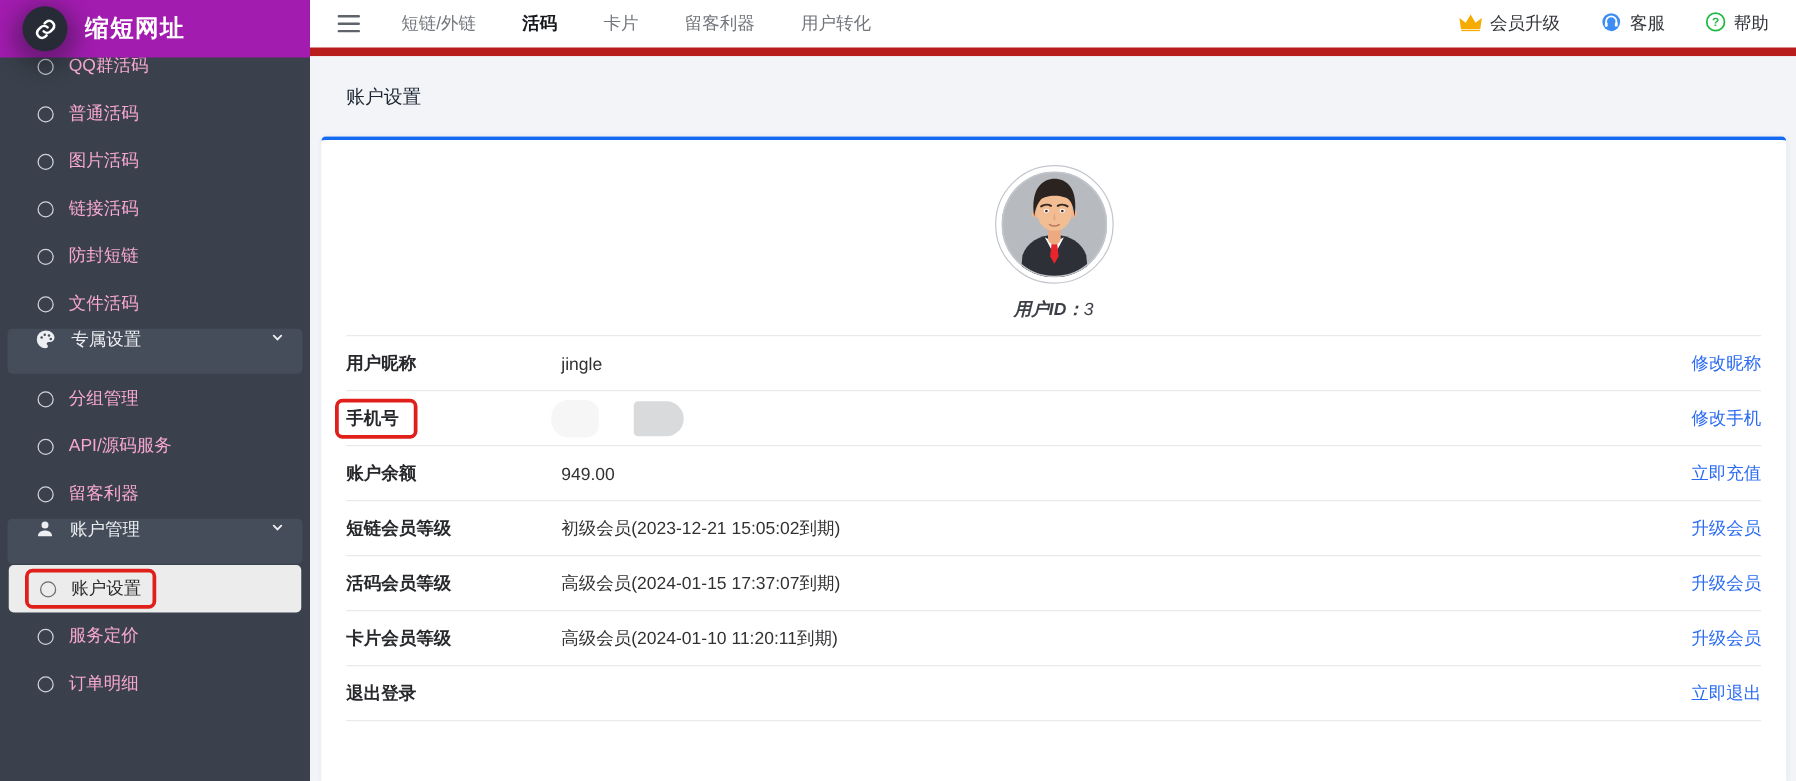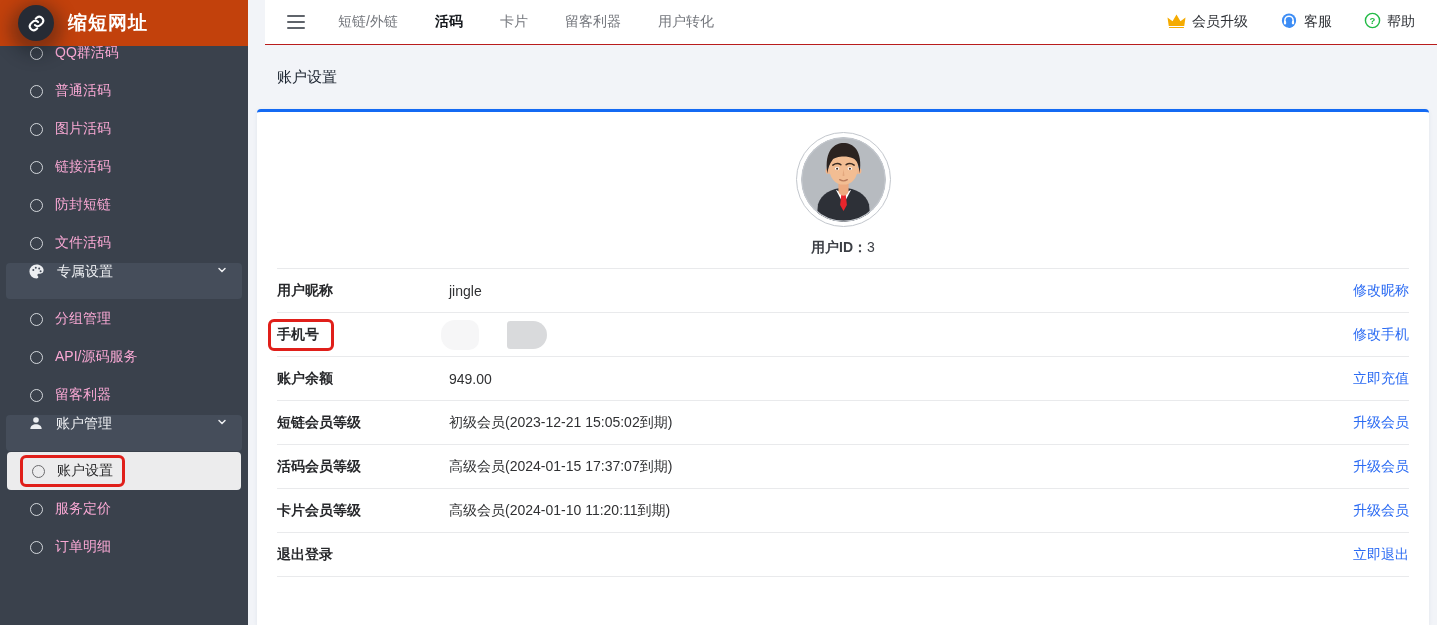--- a/index.html
+++ b/index.html
@@ -5,21 +5,21 @@
   * { margin:0; padding:0; box-sizing:border-box; }
   html,body { width:1437px; height:625px; overflow:hidden; }
   body {
     font-family:"Liberation Sans","DejaVu Sans",sans-serif;
     background:#f2f4f8; position:relative; font-size:14px; color:#303133;
   }
 
   
   .sidebar { position:absolute; left:0; top:0; width:248px; height:625px;
     background:#3a414c; overflow:hidden; z-index:5; }
-  .logo-bar { position:relative; z-index:3; height:46px; background:#c2410c;
+  .logo-bar { position:relative; z-index:3; height:46px; background:#a21caf;
     display:flex; align-items:center; padding-left:18px; }
   .logo-circle { width:36px; height:36px; border-radius:50%; background:#262b35;
     display:flex; align-items:center; justify-content:center; flex:0 0 auto;
     box-shadow:0 6px 16px 8px rgba(15,19,26,.35); }
   .logo-title { color:#ffffff; font-size:19px; font-weight:600; margin-left:14px; letter-spacing:1px; }
   .menu { position:absolute; top:46px; left:0; right:0; bottom:0; }
   .menu-item { height:38px; display:flex; align-items:center; padding-left:30px;
     color:#f9a8d4; font-size:14px; cursor:pointer; }
   .menu-item.first { margin-top:-12px; }
   .radio { width:13px; height:13px; border:1px solid rgba(235,238,242,.85);
@@ -28,40 +28,40 @@
     display:flex; align-items:flex-start; padding:0 14px 0 22px; color:#eceef1; cursor:pointer; }
   .menu-header .hdr-icon { margin-right:12px; display:flex; }
   .menu-header .hdr-label { flex:1; }
   .menu-item.active { background:#ececed; color:#2c2c2e; margin:0 7px; padding-left:23px;
     border-radius:4px; }
   .menu-item.active .radio { border-color:#6b6b6e; }
   .annot { border:3px solid #e01f1a; border-radius:6px; }
   .sidebar-annot { display:flex; align-items:center; padding:4px 9px; margin-left:-10px; }
 
   
-  .topbar { position:absolute; left:265px; right:0; top:0; height:45px; background:#ffffff;
-    border-bottom:1px solid #b91c1c; display:flex; align-items:center; padding:0 22px; }
+  .topbar { position:absolute; left:248px; right:0; top:0; height:45px; background:#ffffff;
+    border-bottom:7px solid #b91c1c; display:flex; align-items:center; padding:0 22px; }
   .burger { display:flex; margin-right:33px; cursor:pointer; }
   .nav-tabs { display:flex; gap:37px; list-style:none; }
   .nav-tab { color:#73767c; font-size:14px; cursor:pointer; white-space:nowrap; }
   .nav-tab.active { color:#15181d; font-weight:700; }
   .top-actions { margin-left:auto; display:flex; gap:32px; align-items:center; }
   .top-action { display:flex; align-items:center; gap:6px; color:#303338; cursor:pointer; }
 
   
   .page-header { position:absolute; left:248px; right:0; top:45px; height:64px;
     display:flex; align-items:center; padding-left:29px; background:#f2f4f8; }
   .page-title { font-size:15px; font-weight:500; color:#1c2430; }
 
   
   .card { position:absolute; left:257px; top:109px; width:1172px; height:516px;
     background:#ffffff; border-top:3px solid #146af3; border-radius:4px 4px 0 0;
     box-shadow:0 1px 4px rgba(40,60,100,.08); padding:0 20px; overflow:hidden; }
   .avatar-section { height:156px; display:flex; flex-direction:column; align-items:center;
-    padding-top:20px; }
+    padding-top:20px;font-style:italic; }
   .avatar-ring { width:95px; height:95px; border-radius:50%; border:1px solid #c3c7cd;
     background:#fff; padding:4px; }
   .avatar-img { width:85px; height:85px; border-radius:50%; overflow:hidden; display:block; }
   .uid-line { margin-top:12px; font-size:14px; color:#3c3f45; }
   .uid-label { font-weight:700; }
 
   .rows { border-top:1px solid #e9eaec; }
   .row { height:44px; display:flex; align-items:center; border-bottom:1px solid #e9eaec;gap:44px; }
   .row-label { width:128px; flex:0 0 auto; font-weight:700; color:#27282b; }
   .row-label .annot { display:inline-block; padding:4px 12px 4px 6px; margin-left:-9px; }

